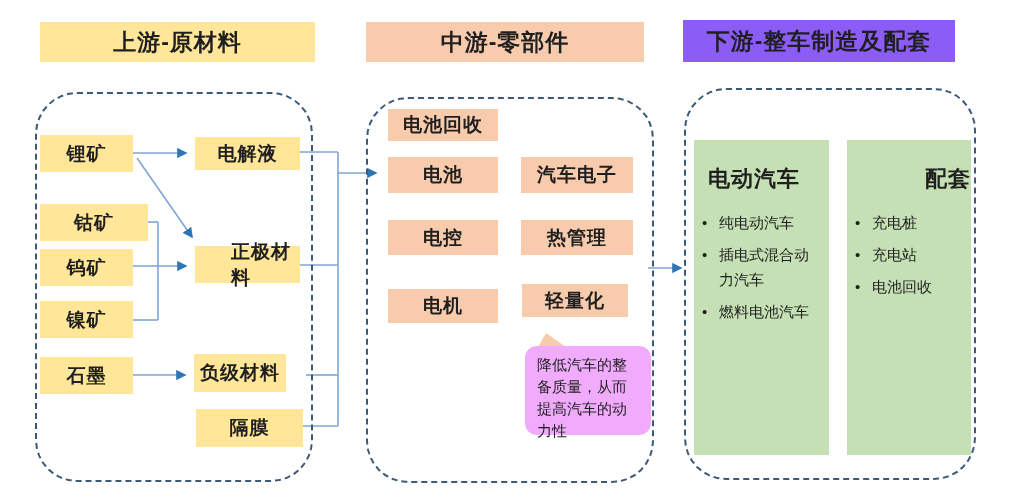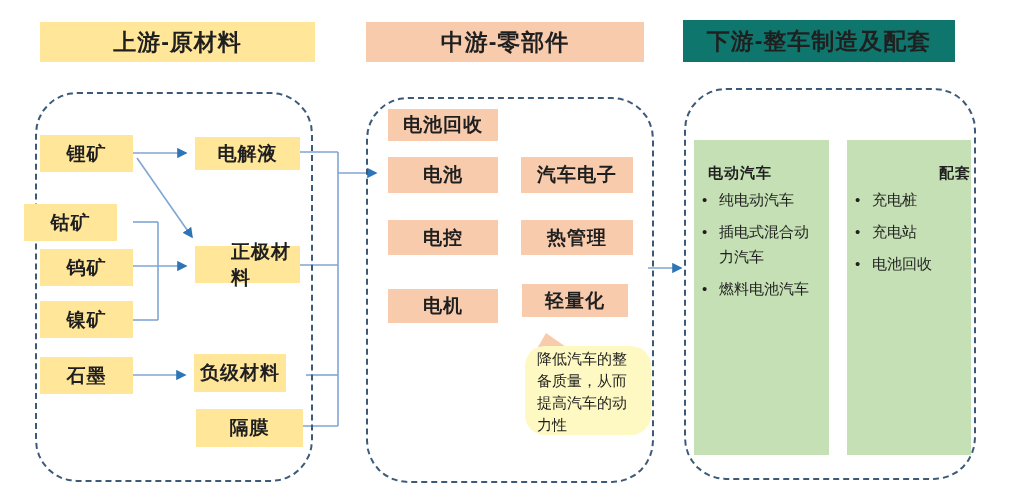--- a/index.html
+++ b/index.html
@@ -7,62 +7,62 @@
     width:1026px;height:500px;position:relative;background:#ffffff;
     font-family:"Liberation Sans","DejaVu Sans",sans-serif;color:#1f1f1f;
     overflow:hidden;
   }
   .abs{position:absolute;box-sizing:border-box;}
   
   .hdr{display:flex;align-items:center;justify-content:center;
        font-size:23px;font-weight:600;letter-spacing:1px;}
   .hdr-up{left:40px;top:22px;width:275px;height:40px;background:#FFE699;}
   .hdr-mid{left:366px;top:22px;width:278px;height:40px;background:#F8CBAD;}
-  .hdr-down{left:683px;top:20px;width:272px;height:42px;background:#0f766e;}
+  .hdr-down{left:683px;top:20px;width:272px;height:42px;background:#8b5cf6;}
   
   .container{border:2px dashed #3C5A78;border-radius:42px;background:transparent;}
   .c-up{left:35px;top:92px;width:278px;height:390px;}
   .c-mid{left:366px;top:97px;width:288px;height:386px;}
   .c-down{left:684px;top:88px;width:292px;height:392px;}
   
   .node{display:flex;align-items:center;justify-content:center;
         font-size:19px;font-weight:600;letter-spacing:1px;}
   .yellow{background:#FFE699;}
   .salmon{background:#F8CBAD;}
   
   .b-li{left:40px;top:135px;width:93px;height:37px;}
-  .b-co{left:24px;top:204px;width:93px;height:37px;}
+  .b-co{left:40px;top:204px;width:108px;height:37px;}
   .b-w{left:40px;top:249px;width:93px;height:37px;}
   .b-ni{left:40px;top:301px;width:93px;height:37px;}
   .b-gr{left:40px;top:357px;width:93px;height:37px;}
   
   .b-ele{left:195px;top:137px;width:105px;height:33px;}
   .b-cat{left:195px;top:246px;width:105px;height:37px;padding-left:36px;}
   .b-ano{left:194px;top:354px;width:92px;height:38px;}
   .b-sep{left:196px;top:409px;width:107px;height:38px;}
   
   .b-rec{left:388px;top:109px;width:110px;height:32px;}
   .b-bat{left:388px;top:157px;width:110px;height:36px;}
   .b-ae{left:521px;top:157px;width:112px;height:36px;}
   .b-ec{left:388px;top:220px;width:110px;height:35px;}
   .b-tm{left:521px;top:220px;width:112px;height:35px;}
   .b-mo{left:388px;top:289px;width:110px;height:34px;}
   .b-lw{left:522px;top:284px;width:106px;height:33px;}
   
-  .callout{left:525px;top:346px;width:126px;height:89px;background:#fef9c3;
-           border-radius:20px;font-size:15px;line-height:22px;font-weight:500;
-           padding:2px 12px;}
+  .callout{left:525px;top:346px;width:126px;height:89px;background:#f0abfc;
+           border-radius:12px;font-size:15px;line-height:22px;font-weight:500;
+           padding:8px 12px;}
   .callout-tip{left:538px;top:333px;width:0;height:0;
            border-left:8px solid transparent;border-right:20px solid transparent;
            border-bottom:14px solid #F8CBAD;}
   
   .gpanel{background:#C5E0B4;}
   .g-ev{left:694px;top:140px;width:135px;height:315px;}
   .g-sup{left:847px;top:140px;width:124px;height:315px;}
-  .gtitle{font-size:15px;font-weight:700;letter-spacing:1px;margin:24px 0 4px 14px;}
+  .gtitle{font-size:22px;font-weight:700;letter-spacing:1px;margin:24px 0 16px 14px;}
   .gtitle-center{text-align:right;margin-left:0;}
   .gbullet{display:flex;font-size:15px;line-height:25px;margin:0 6px 7px 8px;}
   .gbullet .dot{width:17px;flex:0 0 17px;text-align:left;font-size:15px;}
   svg.wires{position:absolute;left:0;top:0;pointer-events:none;}
 </style>
 </head>
 <body>
 
 <svg class="wires" width="1026" height="500" viewBox="0 0 1026 500">
   <defs>

